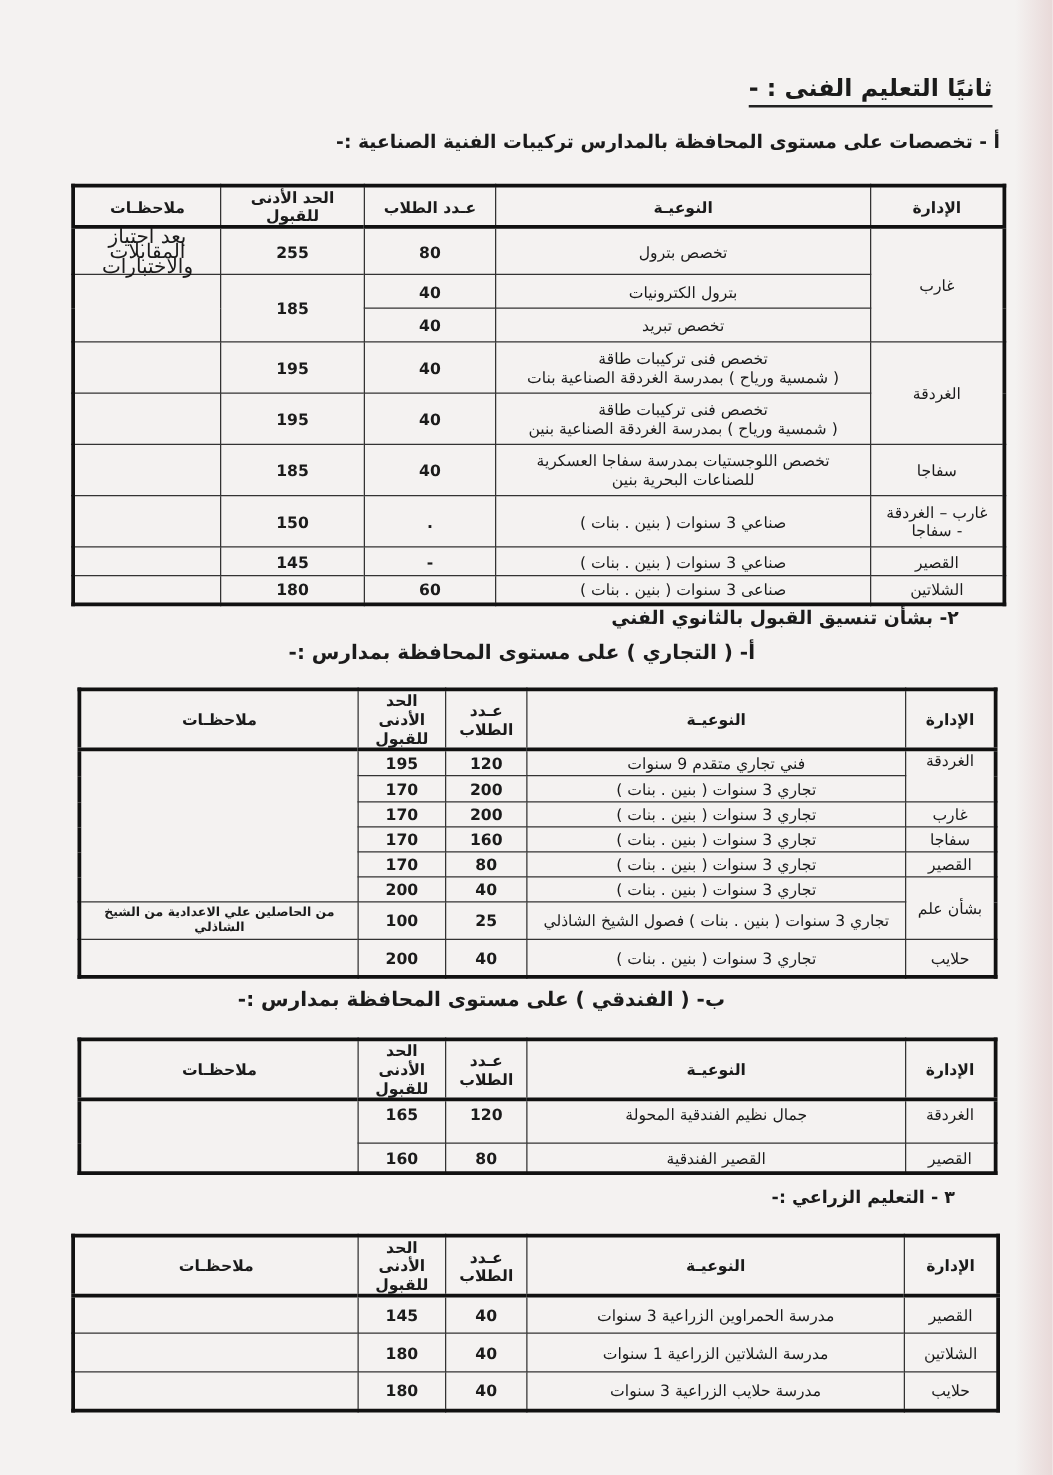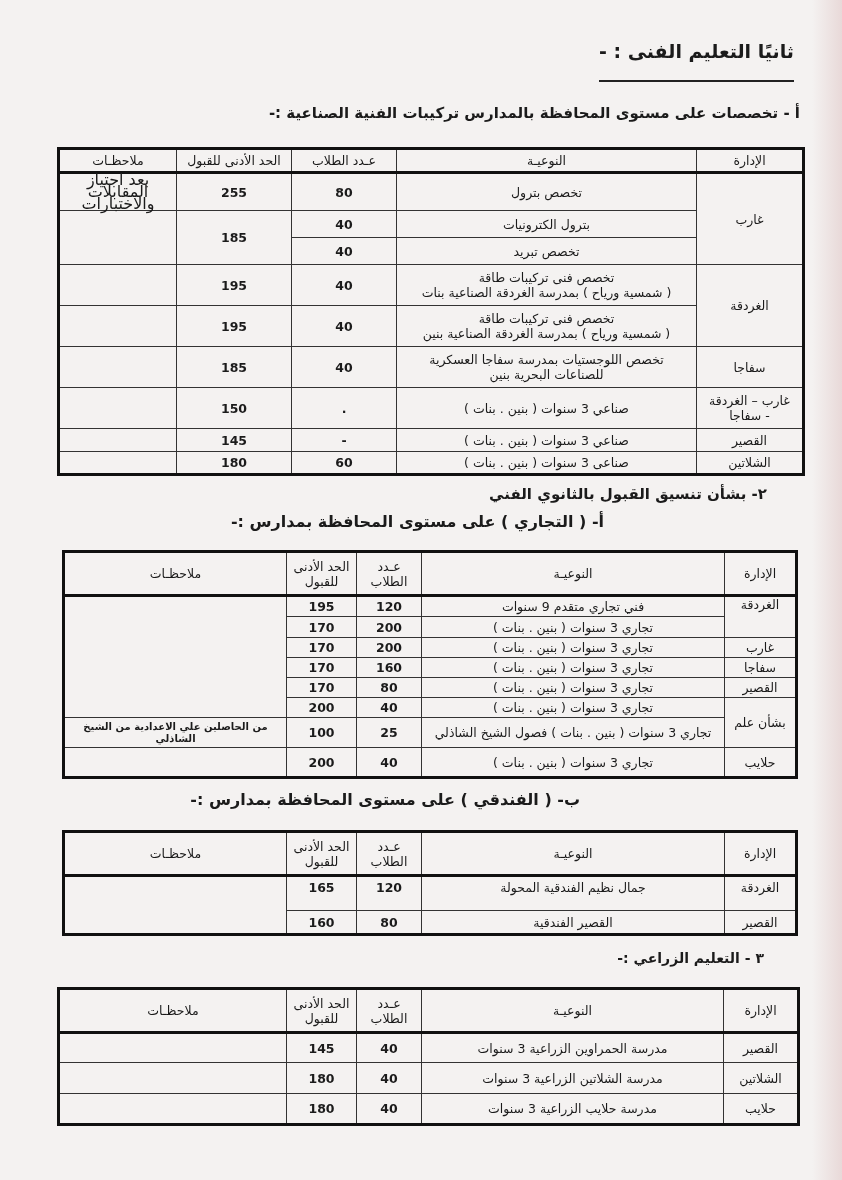--- a/index.html
+++ b/index.html
@@ -4,28 +4,28 @@
 <style>
   html, body { margin:0; padding:0; }
   body {
     width:842px; height:1180px; position:relative; overflow:hidden;
     background:#f4f2f1;
     font-family:"DejaVu Sans", sans-serif;
     color:#1b1b1b;
   }
   .abs { position:absolute; }
   .title-main {
-    right:48px; top:40px; font-size:19px; font-weight:bold;
-    border-bottom:2px solid #222; padding-bottom:18px; direction:rtl;
+    right:48px; top:60px; font-size:19px; font-weight:bold;
+    border-bottom:2px solid #222; padding-bottom:2px; direction:rtl;
   }
   .heading { direction:rtl; font-size:15px; font-weight:bold; white-space:nowrap; }
   table { border-collapse:collapse; direction:rtl; position:absolute; table-layout:fixed; }
   table.t { border:3px solid #111; }
   th, td { border:1px solid #333; text-align:center; vertical-align:middle; padding:0 4px; font-size:12px; }
-  th { font-weight:normal; font-size:12.5px; border-bottom:3px solid #111; line-height:15px; }
+  th { font-weight:bold; font-size:12.5px; border-bottom:3px solid #111; line-height:15px; }
   td.num { font-weight:bold; font-size:12.5px; }
   td.type { font-size:12.5px; line-height:15px; }
   td.admin { font-size:12.5px; line-height:15px; }
   td.note { font-size:16px; line-height:12px; }
   .shade { position:absolute; right:0; top:0; width:30px; height:100%;
            background:linear-gradient(to left, rgba(210,170,170,0.35), rgba(0,0,0,0)); pointer-events:none; }
 </style>
 </head>
 <body>
 
@@ -267,21 +267,21 @@
   </tr>
   <tr style="height:30px">
     <td class="admin">القصير</td>
     <td class="type">مدرسة الحمراوين الزراعية 3 سنوات</td>
     <td class="num">40</td>
     <td class="num">145</td>
     <td class="note"></td>
   </tr>
   <tr style="height:31px">
     <td class="admin">الشلاتين</td>
-    <td class="type">مدرسة الشلاتين الزراعية 3 سنوات</td>
+    <td class="type">مدرسة الشلاتين الزراعية 1 سنوات</td>
     <td class="num">40</td>
     <td class="num">180</td>
     <td class="note"></td>
   </tr>
   <tr style="height:31px">
     <td class="admin">حلايب</td>
     <td class="type">مدرسة حلايب الزراعية 3 سنوات</td>
     <td class="num">40</td>
     <td class="num">180</td>
     <td class="note"></td>

